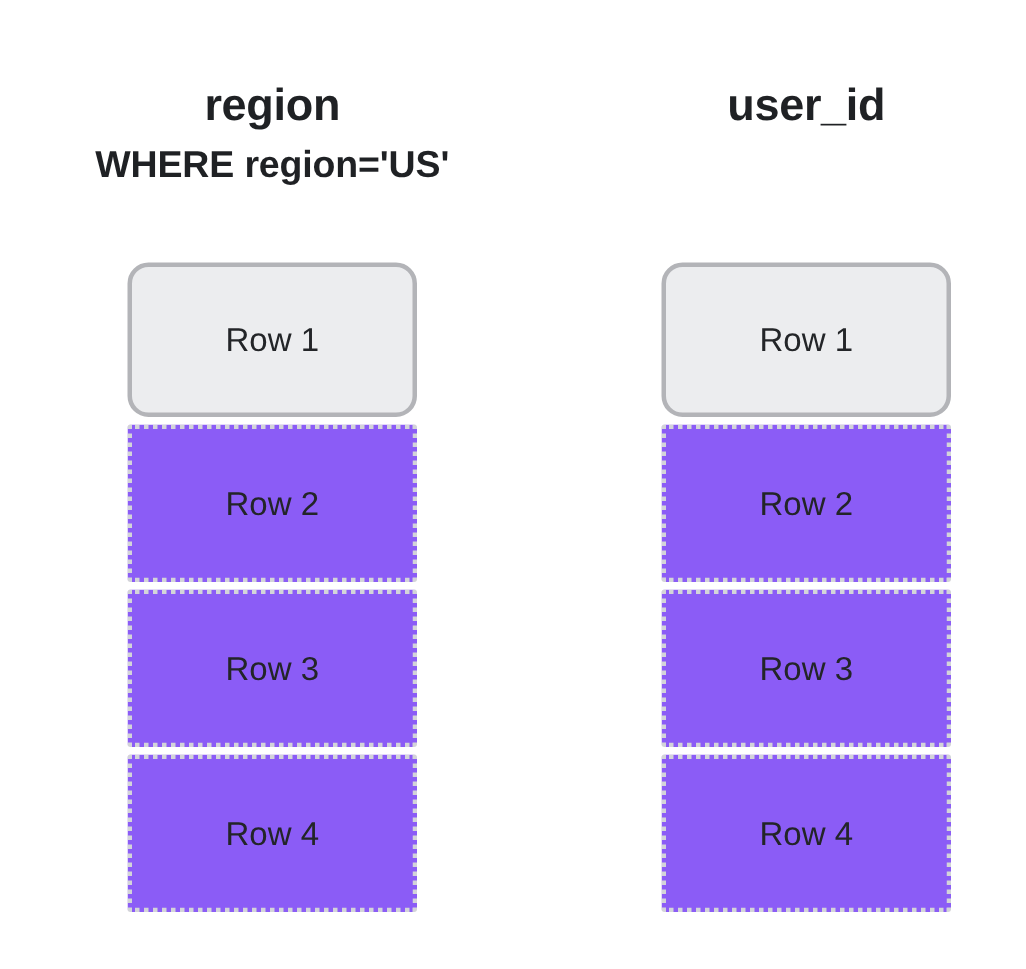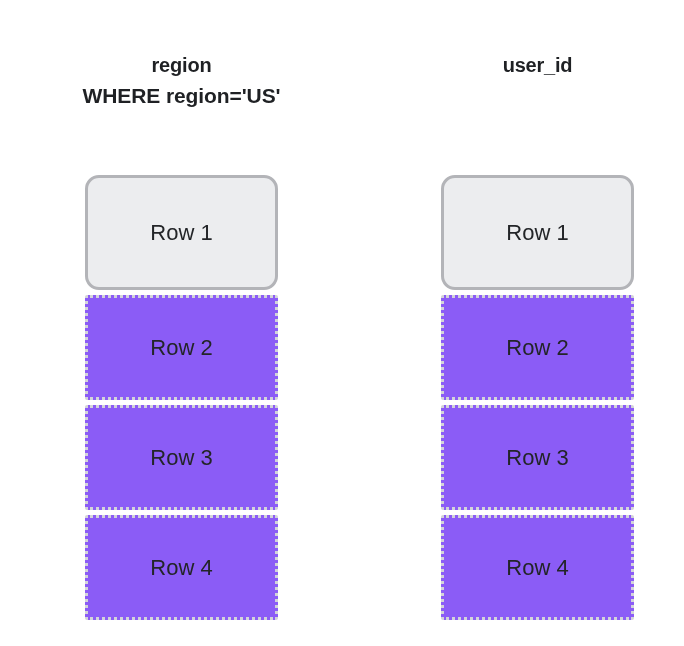--- a/index.html
+++ b/index.html
@@ -32,29 +32,29 @@
   
   .col-header {
     position: absolute;
     top: 54px;
     left: 50%;
     transform: translateX(-50%);
     white-space: nowrap;
     text-align: center;
   }
   .col-title {
-    font-size: 20px;
+    font-size: 30px;
     font-weight: bold;
     color: #1f2124;
     line-height: 1.15;
     letter-spacing: -0.2px;
   }
   .col-subtitle {
     margin-top: 7px;
-    font-size: 21px;
+    font-size: 25px;
     font-weight: bold;
     color: #1f2124;
     line-height: 1.15;
     letter-spacing: -0.1px;
   }
 
   
   .row-stack {
     position: absolute;
     top: 175px;
@@ -68,21 +68,21 @@
     display: flex;
     align-items: center;
     justify-content: center;
     font-size: 22px;
     color: #232528;
     position: relative;
   }
 
   
   .row-cell.is-highlighted {
-    height: 115px;
+    height: 103px;
     background: #ecedef;
     border: 3px solid #b3b4b8;
     border-radius: 14px;
     z-index: 2;
   }
 
   
   .row-cell.is-plain {
     height: 105px;
     background: #8b5cf6;

